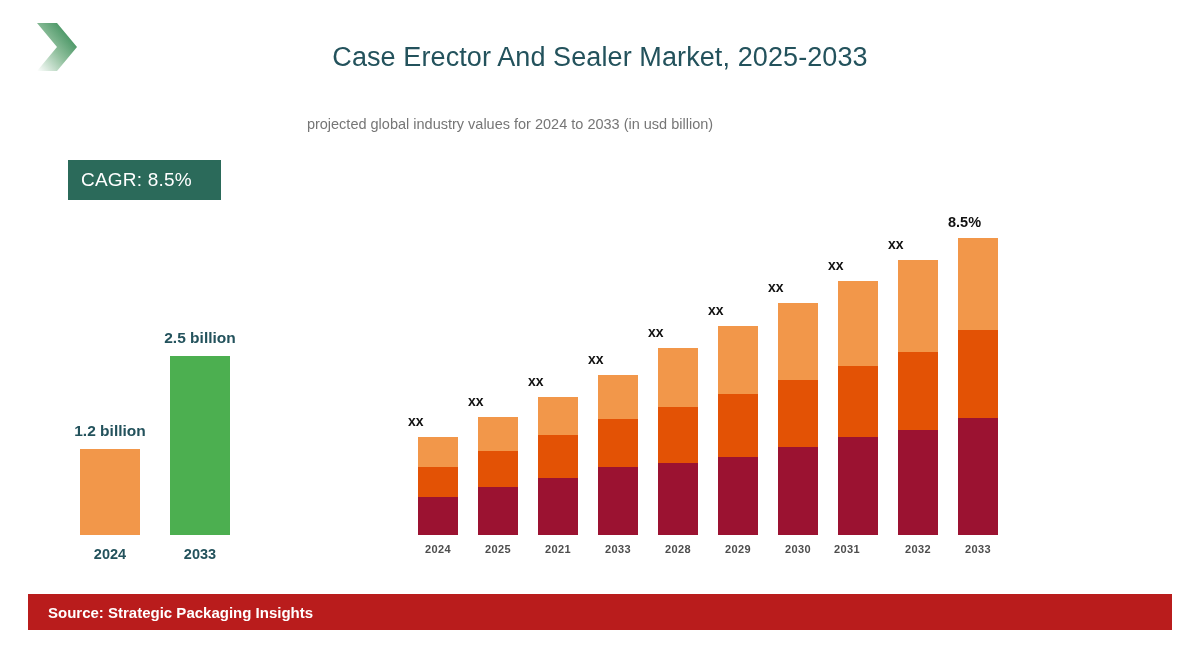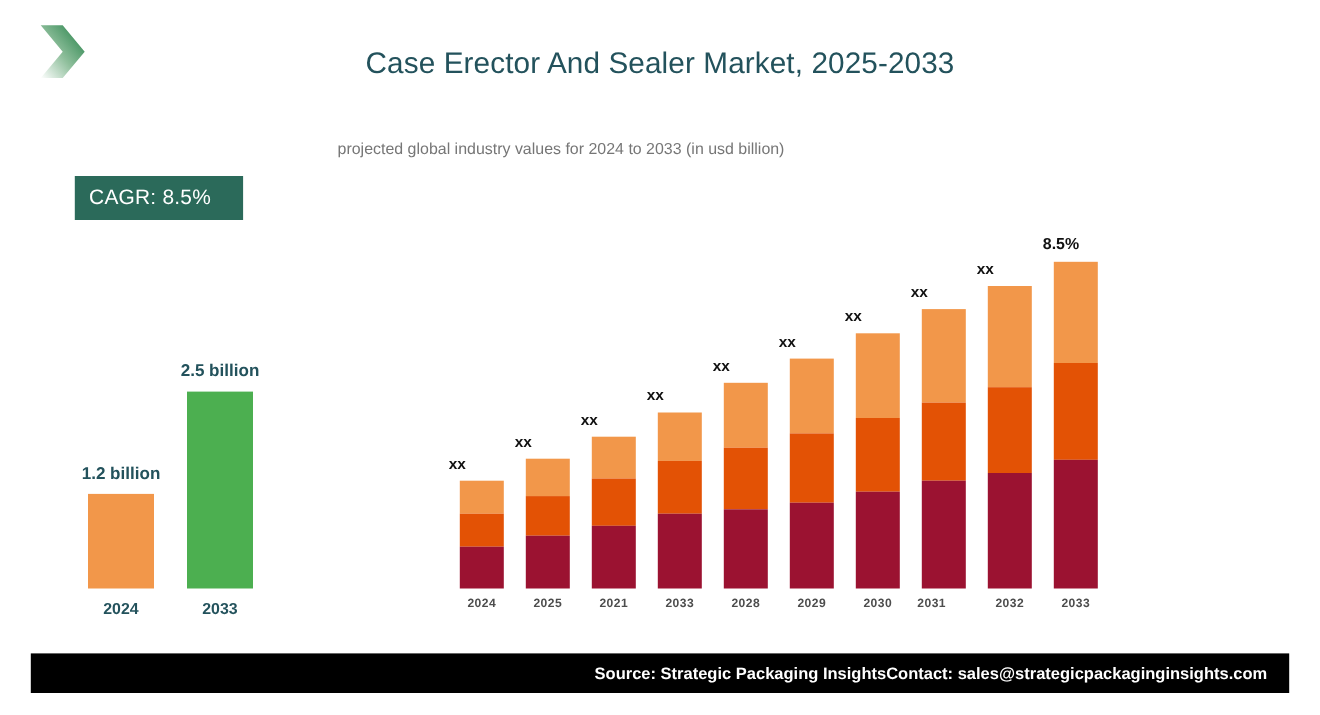--- a/index.html
+++ b/index.html
@@ -24,21 +24,21 @@
     letter-spacing: 0.35px; white-space: nowrap;
   }
 
   
   .title {
     position: absolute; left: 0; top: 42px; width: 1200px;
     text-align: center; font-size: 27px; font-weight: normal;
     color: #23525c; letter-spacing: 0.1px;
   }
   .subtitle {
-    position: absolute; left: 0; top: 128px; width: 1020px;
+    position: absolute; left: 0; top: 116px; width: 1020px;
     text-align: center; font-size: 14.5px; color: #767676;
   }
 
   
   .cagr-badge {
     position: absolute; left: 68px; top: 160px;
     width: 153px; height: 40px;
     background: #2b6a5a; color: #ffffff;
     display: flex; align-items: center; padding-left: 13px;
     font-size: 19px; letter-spacing: 0.2px;
@@ -67,22 +67,22 @@
   }
   .sbar-top {
     position: absolute; width: 60px; 
     font-size: 14px; font-weight: bold; color: #111111;
   }
   .sbar-top.pct { font-size: 14.5px; }
 
   
   .footer {
     position: absolute; left: 28px; bottom: 20px;
-    width: 1144px; height: 36px; background: #000000;
-    display: flex; align-items: center; justify-content: flex-end;
+    width: 1144px; height: 36px; background: #b91c1c;
+    display: flex; align-items: center; justify-content: flex-start;
     padding: 0 20px; color: #ffffff;
   }
   .footer-left, .footer-right { font-size: 15px; font-weight: bold; }
 </style>
 </head>
 <body>
 
 <div class="page">
 
   <div class="logo">
@@ -186,16 +186,15 @@
         <div class="seg" style="height: 92px; background: rgb(242, 151, 74);"></div>
         <div class="seg" style="height: 88px; background: rgb(227, 82, 5);"></div>
         <div class="seg" style="height: 117px; background: rgb(155, 18, 49);"></div>
       </div>
       <div class="sbar-top pct" style="left: 548px; bottom: 325px;">8.5%</div>
       <div class="sbar-label" style="left: 550px;">2033</div>
     </div>
 
   <div class="footer">
     <div class="footer-left">Source: Strategic Packaging Insights</div>
-    <div class="footer-right">Contact: sales@strategicpackaginginsights.com</div>
   </div>
 
 </div>
 
 </body></html>

